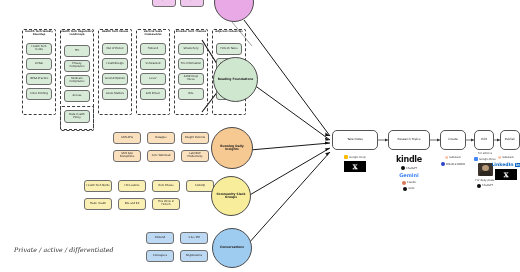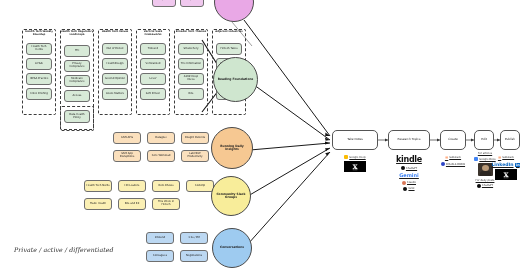--- a/index.html
+++ b/index.html
@@ -53,21 +53,21 @@
   .c-purple-circ{background:#e9a8e6;}
 
   
   .pipe{
     position:absolute;box-sizing:border-box;
     background:#fff;border:0.7px solid #555;border-radius:5px;
     display:flex;align-items:center;justify-content:center;
     text-align:center;font-size:2.9px;line-height:1.05;
     color:#1b1b1b;padding:0 1px;
   }
-  .stackcol{position:absolute;display:flex;flex-direction:column;align-items:center;gap:2.2px;text-decoration:underline;}
+  .stackcol{position:absolute;display:flex;flex-direction:column;align-items:center;gap:2.2px;}
   .logo-row{display:flex;align-items:center;justify-content:center;gap:1px;white-space:nowrap;}
   .mini-label{font-size:2.6px;color:#333;text-align:center;}
 
   .sq-x{
     width:22px;height:11px;background:#000;color:#fff;
     display:flex;align-items:center;justify-content:center;
     font-size:6px;font-weight:700;font-family:"DejaVu Serif","Liberation Serif",serif;
   }
   .chip{width:4px;height:4px;border-radius:1px;display:inline-block;}
   .dot{width:4px;height:4px;border-radius:50%;display:inline-block;}

